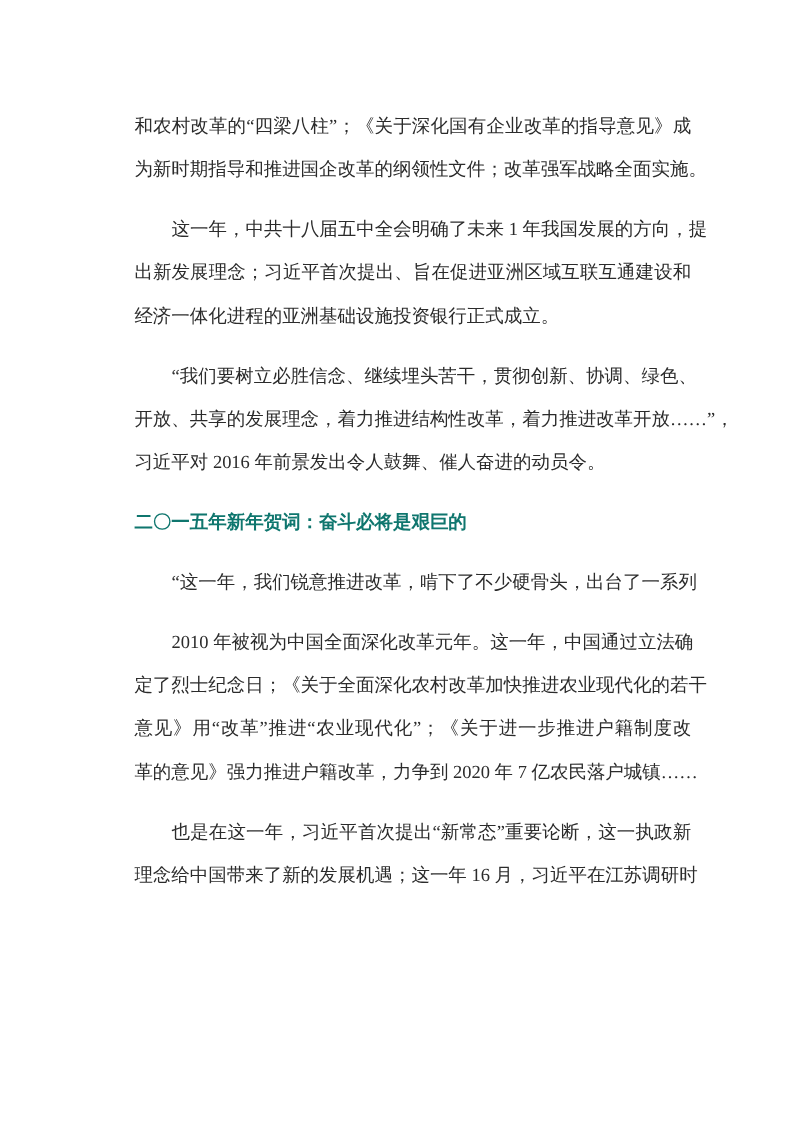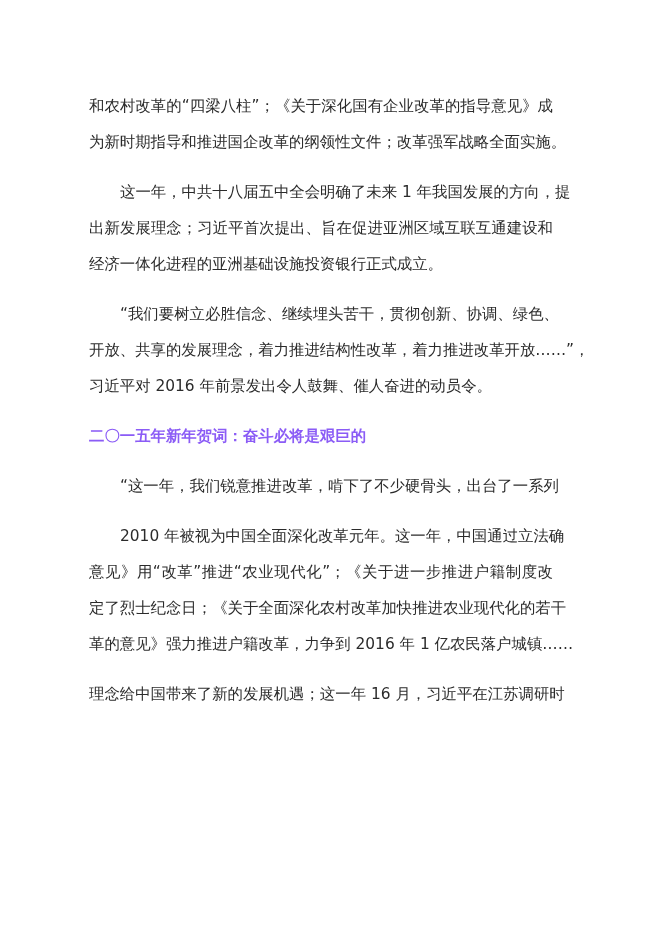--- a/index.html
+++ b/index.html
@@ -10,42 +10,43 @@
     body {
       width: 662px;
       height: 936px;
       position: relative;
       overflow: hidden;
       font-family: "DejaVu Sans", "Liberation Sans", sans-serif;
       color: #2b2b2b;
     }
     .page {
       position: absolute;
-      left: 89px;
+      left: 112px;
       top: 88px;
       width: 464px;
+      font-family: Liberation Serif, serif;
     }
     .para {
       margin: 0 0 14px 0;
       font-size: 15.4px;
       line-height: 36px;
       text-align: justify;
       text-justify: inter-character;
       letter-spacing: 0px;
     }
     .para.first {
       margin-top: 0;
     }
     .heading {
       margin: 0 0 14px 0;
       font-size: 15.4px;
       line-height: 36px;
       font-weight: bold;
       text-indent: 31px;
-      color: #8b5cf6;
+      color: #0f766e;
     }
     .line {
       display: block;
       white-space: nowrap;
       text-align-last: justify;
     }
     .line.last {
       text-align-last: left;
     }
   </style>
@@ -74,22 +75,23 @@
   <p class="heading">
     <span class="line last" style="text-indent:0">二〇一五年新年贺词：奋斗必将是艰巨的</span>
   </p>
 
   <p class="para">
     <span class="line" style="padding-left:31px">“这一年，我们锐意推进改革，啃下了不少硬骨头，出台了一系列</span>
   </p>
 
   <p class="para">
     <span class="line" style="padding-left:31px">2010 年被视为中国全面深化改革元年。这一年，中国通过立法确</span>
+    <span class="line">定了烈士纪念日；《关于全面深化农村改革加快推进农业现代化的若干</span>
     <span class="line">意见》用“改革”推进“农业现代化”；《关于进一步推进户籍制度改</span>
-    <span class="line">定了烈士纪念日；《关于全面深化农村改革加快推进农业现代化的若干</span>
-    <span class="line">革的意见》强力推进户籍改革，力争到 2016 年 1 亿农民落户城镇……</span>
+    <span class="line">革的意见》强力推进户籍改革，力争到 2020 年 7 亿农民落户城镇……</span>
   </p>
 
   <p class="para">
+    <span class="line" style="padding-left:31px">也是在这一年，习近平首次提出“新常态”重要论断，这一执政新</span>
     <span class="line">理念给中国带来了新的发展机遇；这一年 16 月，习近平在江苏调研时</span>
   </p>
 
 </div>
 
 </body></html>

